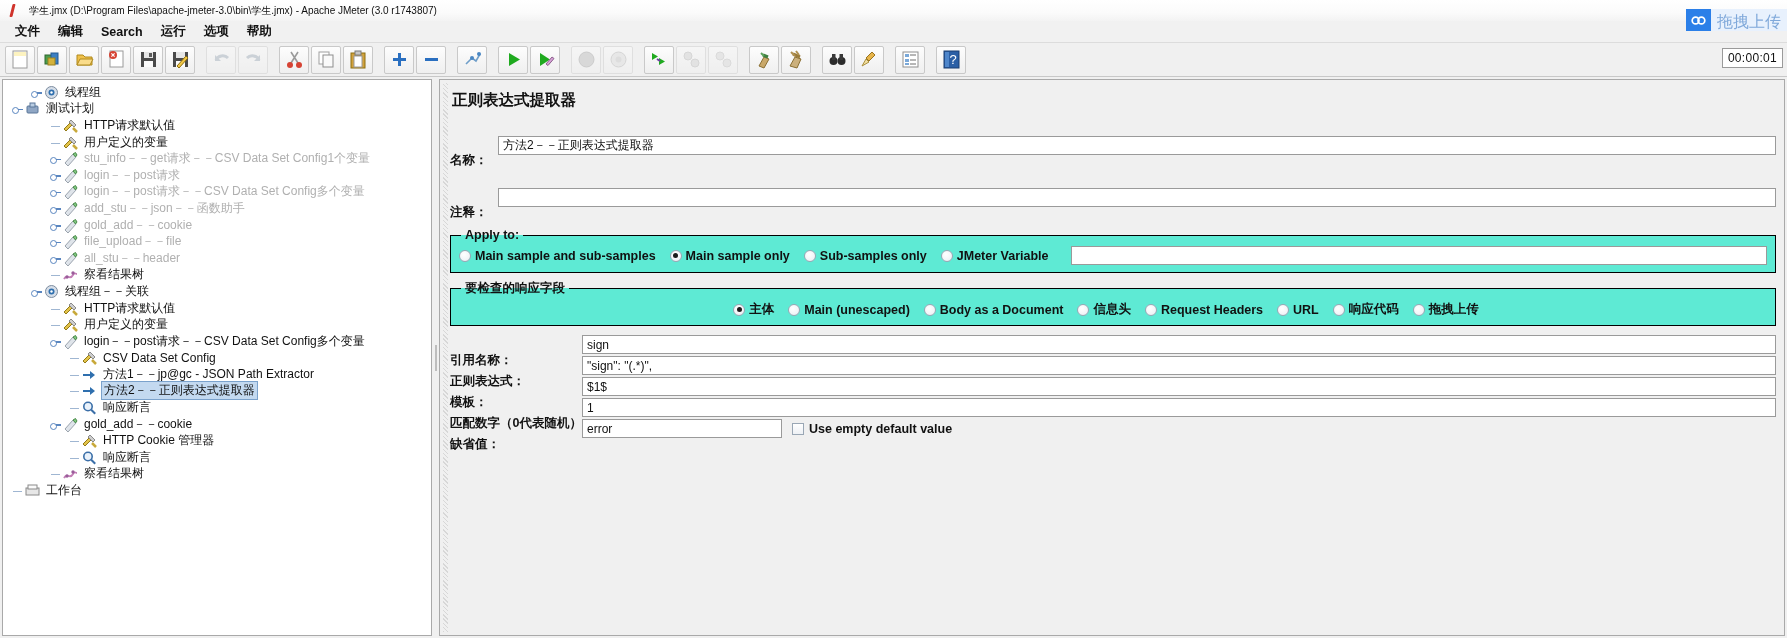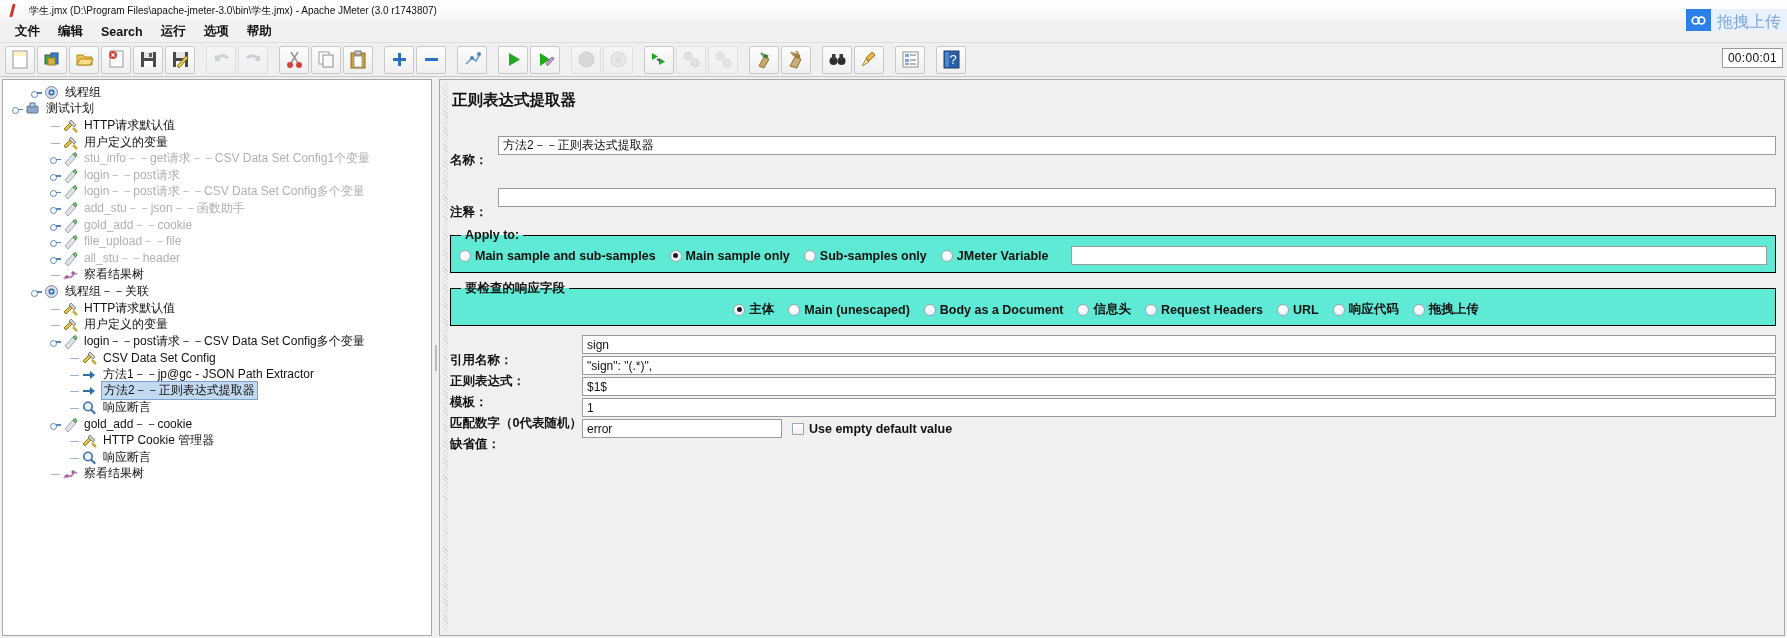--- a/index.html
+++ b/index.html
@@ -737,20 +737,31 @@
           <span class="handle leaf"></span>
           <span class="ico">
             <svg width="17" height="15">
               <path d="M2 12c3-6 6 2 9-4 1.5-3 3-1 4-1" stroke="#c47fb7" stroke-width="1.8" fill="none"></path>
               <circle cx="5" cy="10" r="1.7" fill="#9a5c9a"></circle>
               <circle cx="11" cy="6" r="1.7" fill="#9a5c9a"></circle>
             </svg>
           </span>
           <span class="lbl">察看结果树</span>
         </div>
+        <div class="tnode">
+          <span class="indent" style="width: 0px;"></span>
+          <span class="handle leaf"></span>
+          <span class="ico">
+            <svg width="17" height="15">
+              <rect x="2" y="5" width="13" height="7" fill="#e7e7e7" stroke="#8a8a8a"></rect>
+              <rect x="4" y="2" width="9" height="4" fill="#fafafa" stroke="#8a8a8a"></rect>
+            </svg>
+          </span>
+          <span class="lbl">工作台</span>
+        </div>
       </div>
   </div>
 
   <div id="divider">
     <div class="grip"></div>
   </div>
 
   <div id="rightpanel">
     <div class="panel-title">正则表达式提取器</div>
 

